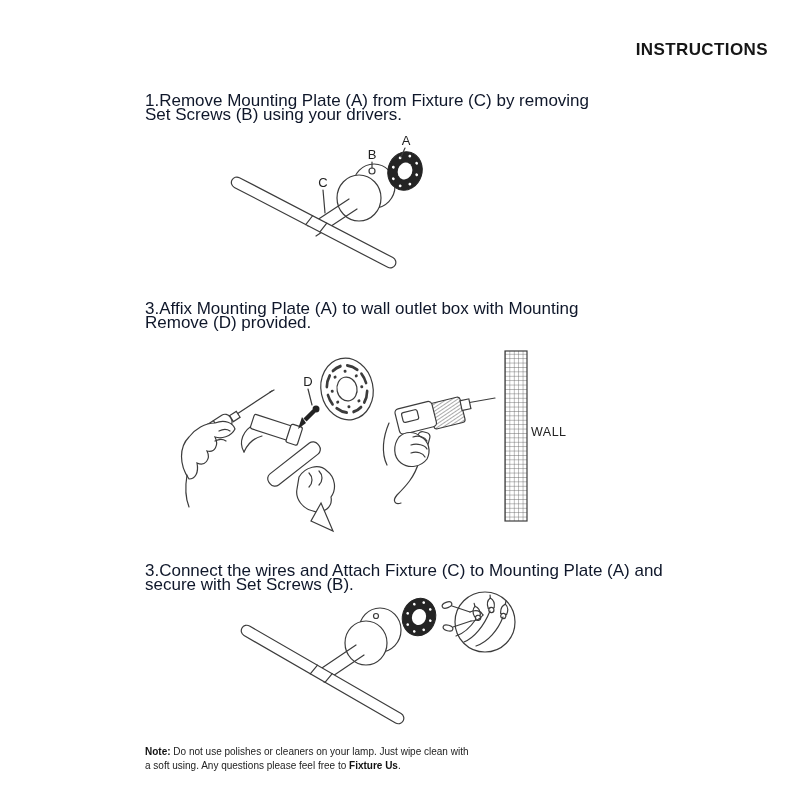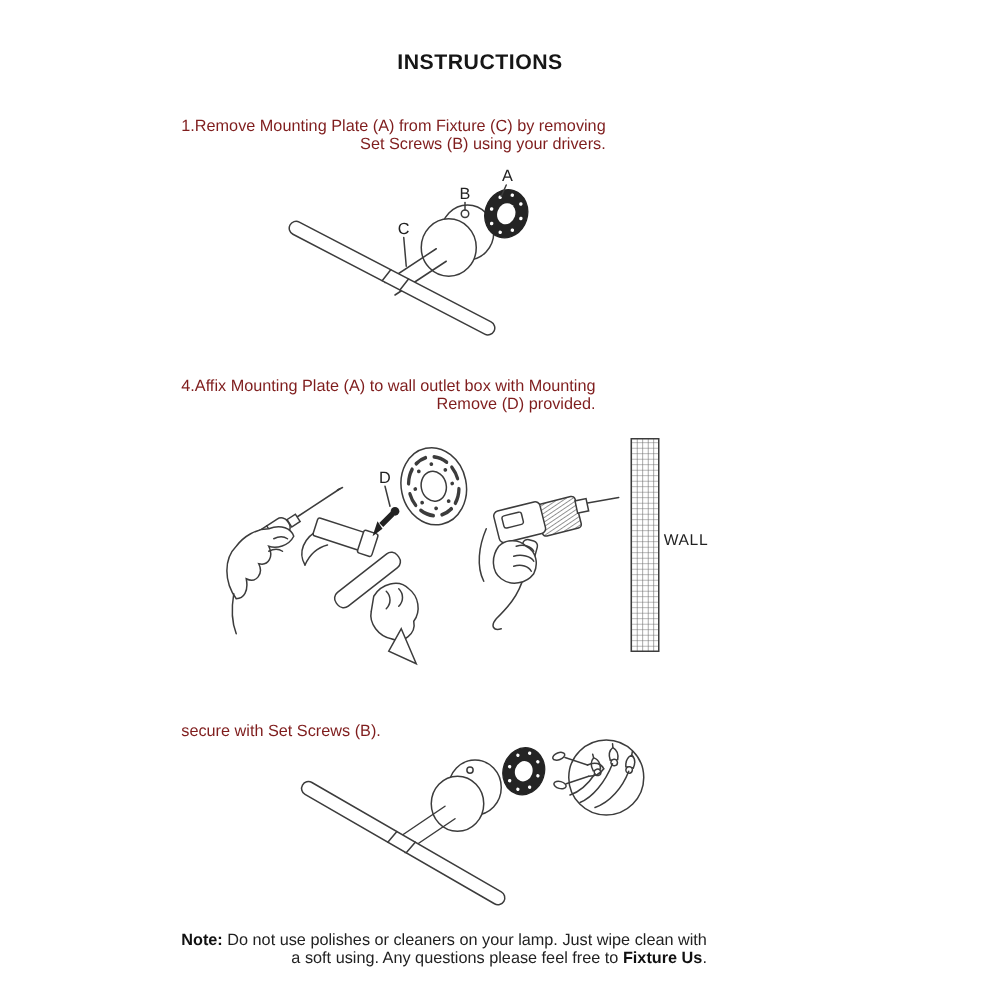--- a/index.html
+++ b/index.html
@@ -2,32 +2,32 @@
 <html><head>
 <meta charset="utf-8">
 <style>
   html,body { margin:0; padding:0; background:#ffffff; }
   .page {
     position:relative; width:800px; height:800px; background:#ffffff;
     font-family:"Liberation Sans", sans-serif; color:#1f1f1f; overflow:hidden;
   }
   .title {
     position:absolute; top:40px; left:0; width:768px; margin:0;
-    text-align:center; font-size:17px; font-weight:bold; letter-spacing:.4px; color:#161616;
+    text-align:right; font-size:17px; font-weight:bold; letter-spacing:.4px; color:#161616;
   }
   .step {
     position:absolute; left:145px; margin:0;
-    font-size:13px; line-height:14px; color:#7f1d1d;text-align:right;
+    font-size:17px; line-height:14px; color:#0f172a;
   }
   #step1 { top:94px; }
   #step2 { top:302px; }
   #step3 { top:564px; }
   .note {
     position:absolute; left:145px; top:745px; margin:0;
-    font-size:13px; line-height:13.5px; color:#222;text-align:right;
+    font-size:10px; line-height:13.5px; color:#222;
   }
   .note b { font-weight:bold; color:#111; }
   .diag { position:absolute; overflow:visible; }
   #diag1 { left:225px; top:125px; }
   #diag2 { left:175px; top:345px; }
   #diag3 { left:230px; top:588px; }
   svg text { font-size:13px; fill:#222; font-family:"Liberation Sans", sans-serif; }
   svg text.wall-t { font-size:12.5px; letter-spacing:.5px; }
   .ln  { stroke:#3c3c3c; stroke-width:1.2; fill:none; stroke-linecap:round; }
   .wln { stroke:#3c3c3c; stroke-width:1.2; fill:#ffffff; }
@@ -76,21 +76,21 @@
     <g>
       <text x="147" y="34" text-anchor="middle">B</text>
       <line x1="147" y1="37" x2="147" y2="43" class="ln"></line>
     </g>
     <g>
       <text x="98" y="62" text-anchor="middle">C</text>
       <line x1="98" y1="65" x2="100" y2="88" class="ln"></line>
     </g>
   </svg>
 
-  <p class="step" id="step2"><span>4.Affix Mounting Plate (A) to wall outlet box with Mounting</span><br><span>Remove (D) provided.</span></p>
+  <p class="step" id="step2"><span>3.Affix Mounting Plate (A) to wall outlet box with Mounting</span><br><span>Remove (D) provided.</span></p>
 
   <svg class="diag" id="diag2" width="460" height="195" viewBox="0 0 460 195">
     <defs>
       <pattern id="wp" width="4.4" height="4.4" patternUnits="userSpaceOnUse">
         <path d="M0,0 H4.4 M0,0 V4.4" stroke="#666" stroke-width="0.9" fill="none"></path>
       </pattern>
       <pattern id="dh" width="3" height="3" patternUnits="userSpaceOnUse" patternTransform="rotate(70)">
         <path d="M0,0 V3" stroke="#555" stroke-width="1" fill="none"></path>
       </pattern>
     </defs>
@@ -191,21 +191,21 @@
       <path d="M236,108 C242,106 248,108 250,112" class="ln"></path>
       <path d="M214,78 C208,92 206,108 212,120" class="ln"></path>
     </g>
 
     <g>
       <rect x="330" y="6" width="22" height="170" fill="url(#wp)" stroke="#3c3c3c" stroke-width="1.2"></rect>
       <text class="wall-t" x="356" y="91">WALL</text>
     </g>
   </svg>
 
-  <p class="step" id="step3"><br><span>secure with Set Screws (B).</span></p>
+  <p class="step" id="step3"><span>3.Connect the wires and Attach Fixture (C) to Mounting Plate (A) and</span><br><span>secure with Set Screws (B).</span></p>
 
   <svg class="diag" id="diag3" width="300" height="140" viewBox="0 0 300 140">
     <g>
       <ellipse cx="150" cy="42" rx="21" ry="22" class="wln"></ellipse>
       <ellipse cx="136" cy="55" rx="21" ry="22" class="wln"></ellipse>
       <circle cx="146" cy="28" r="2.5" class="wln"></circle>
     </g>
     <g>
       <line x1="126" y1="57" x2="86" y2="84" class="ln"></line>
       <line x1="134" y1="67" x2="94" y2="94" class="ln"></line>

